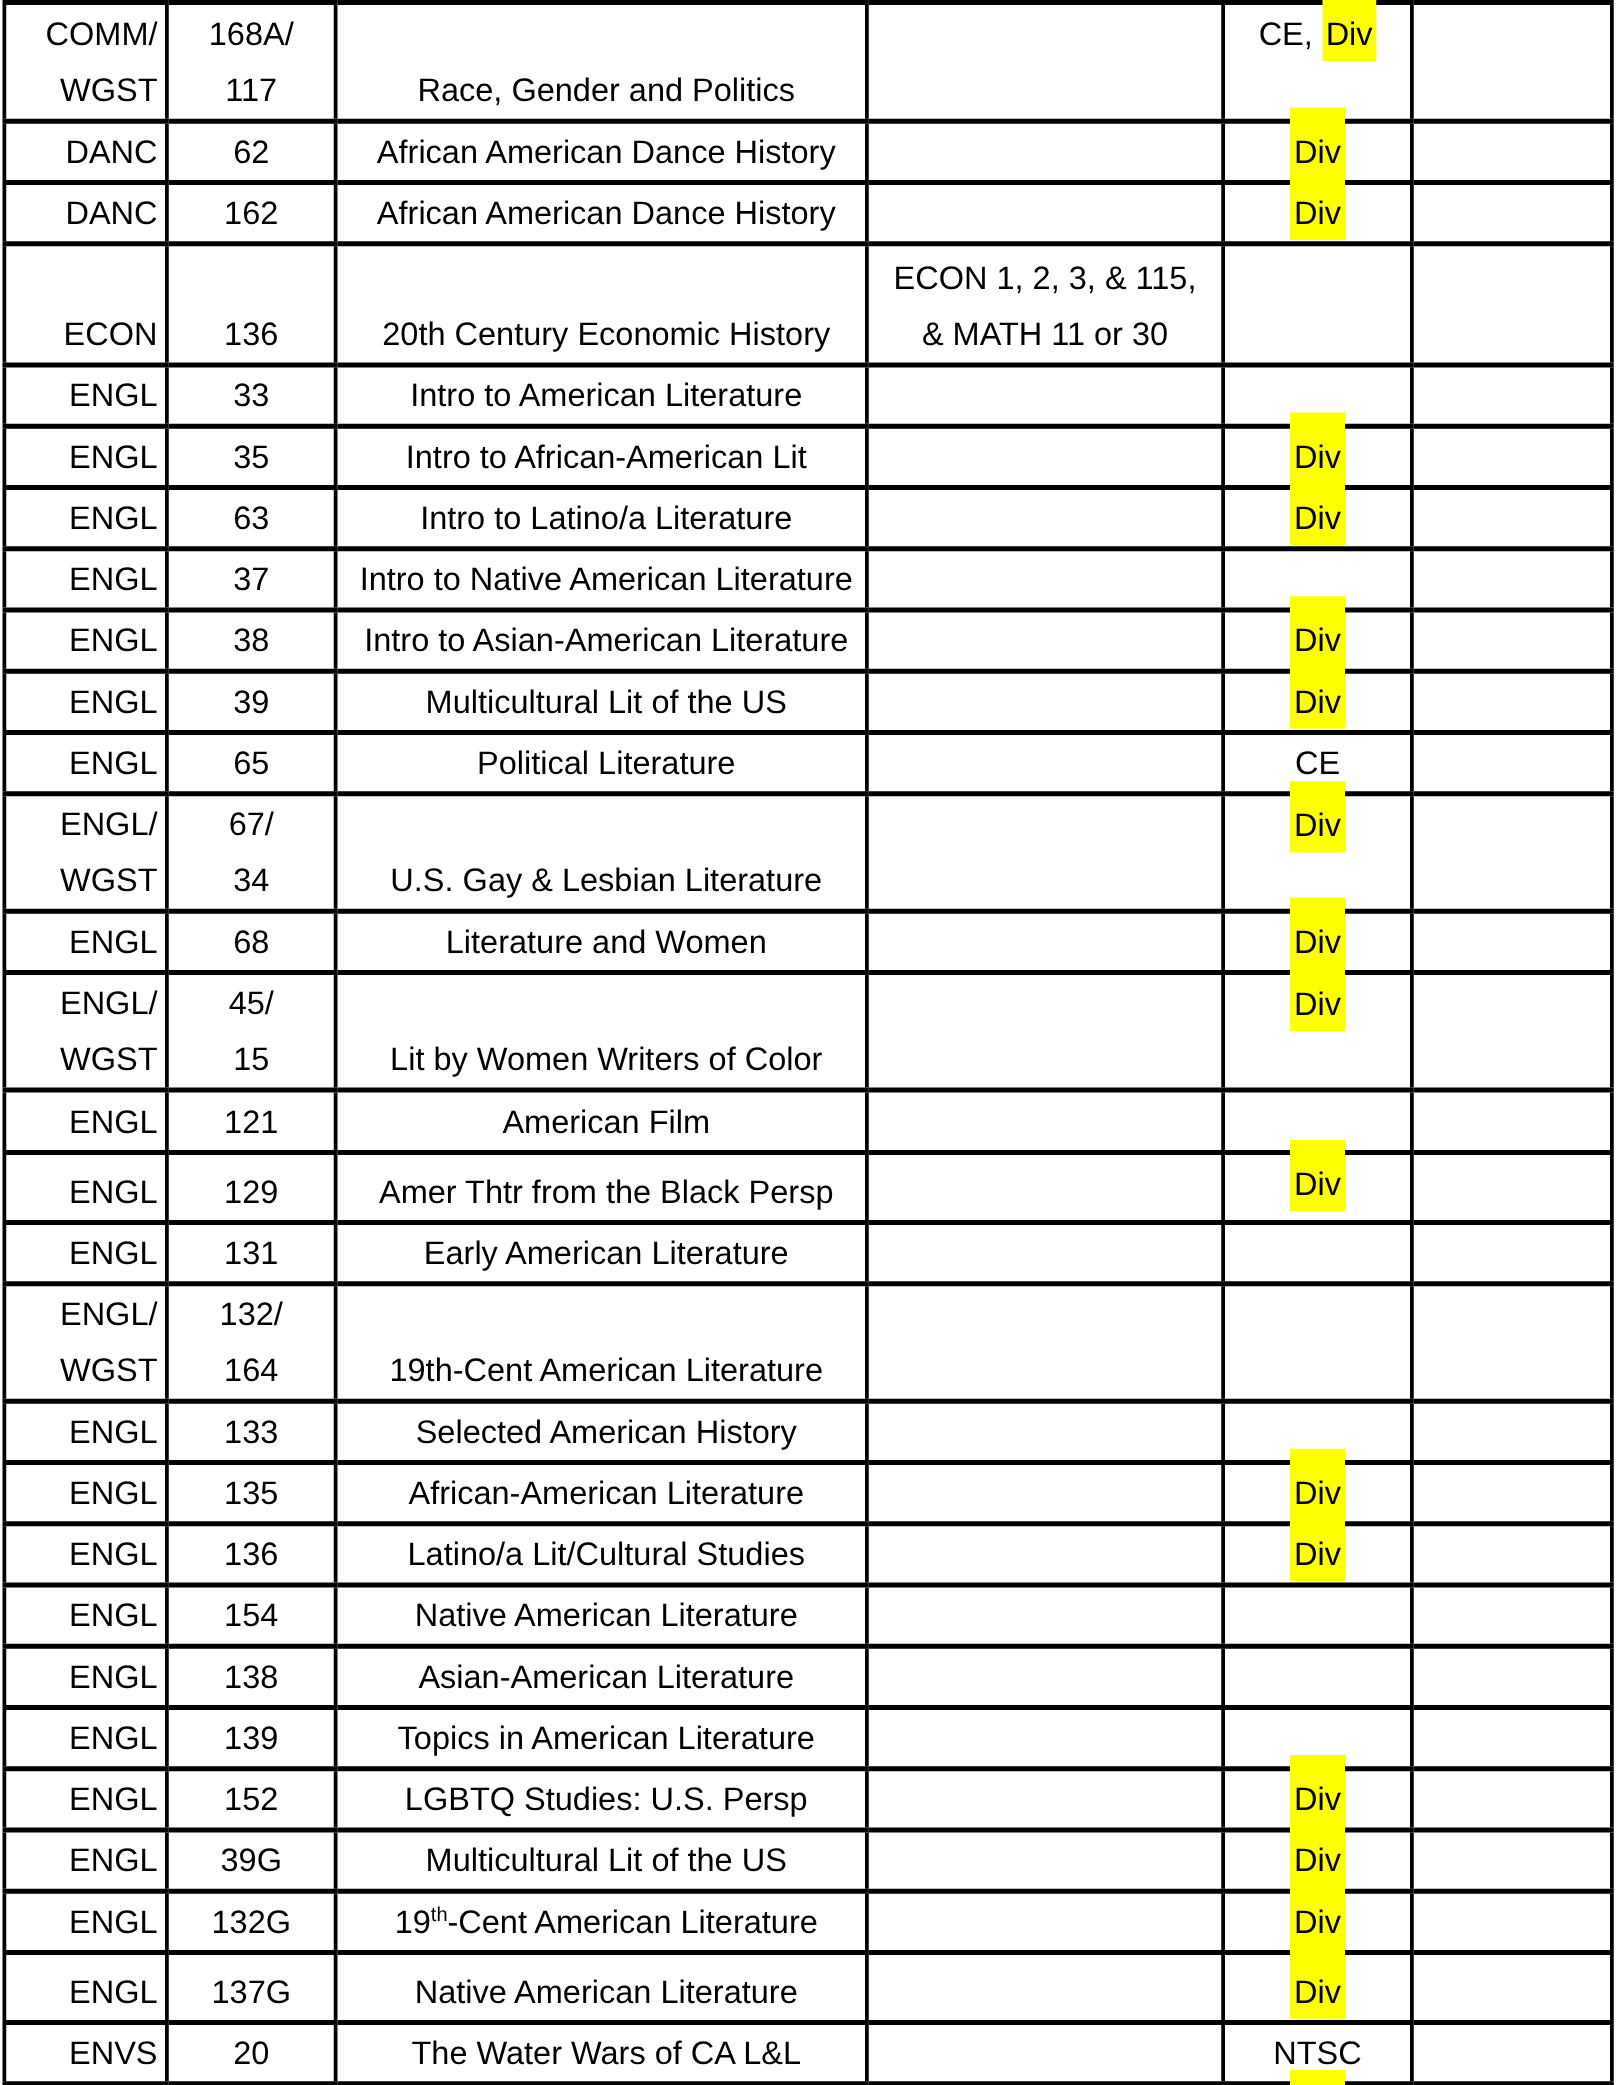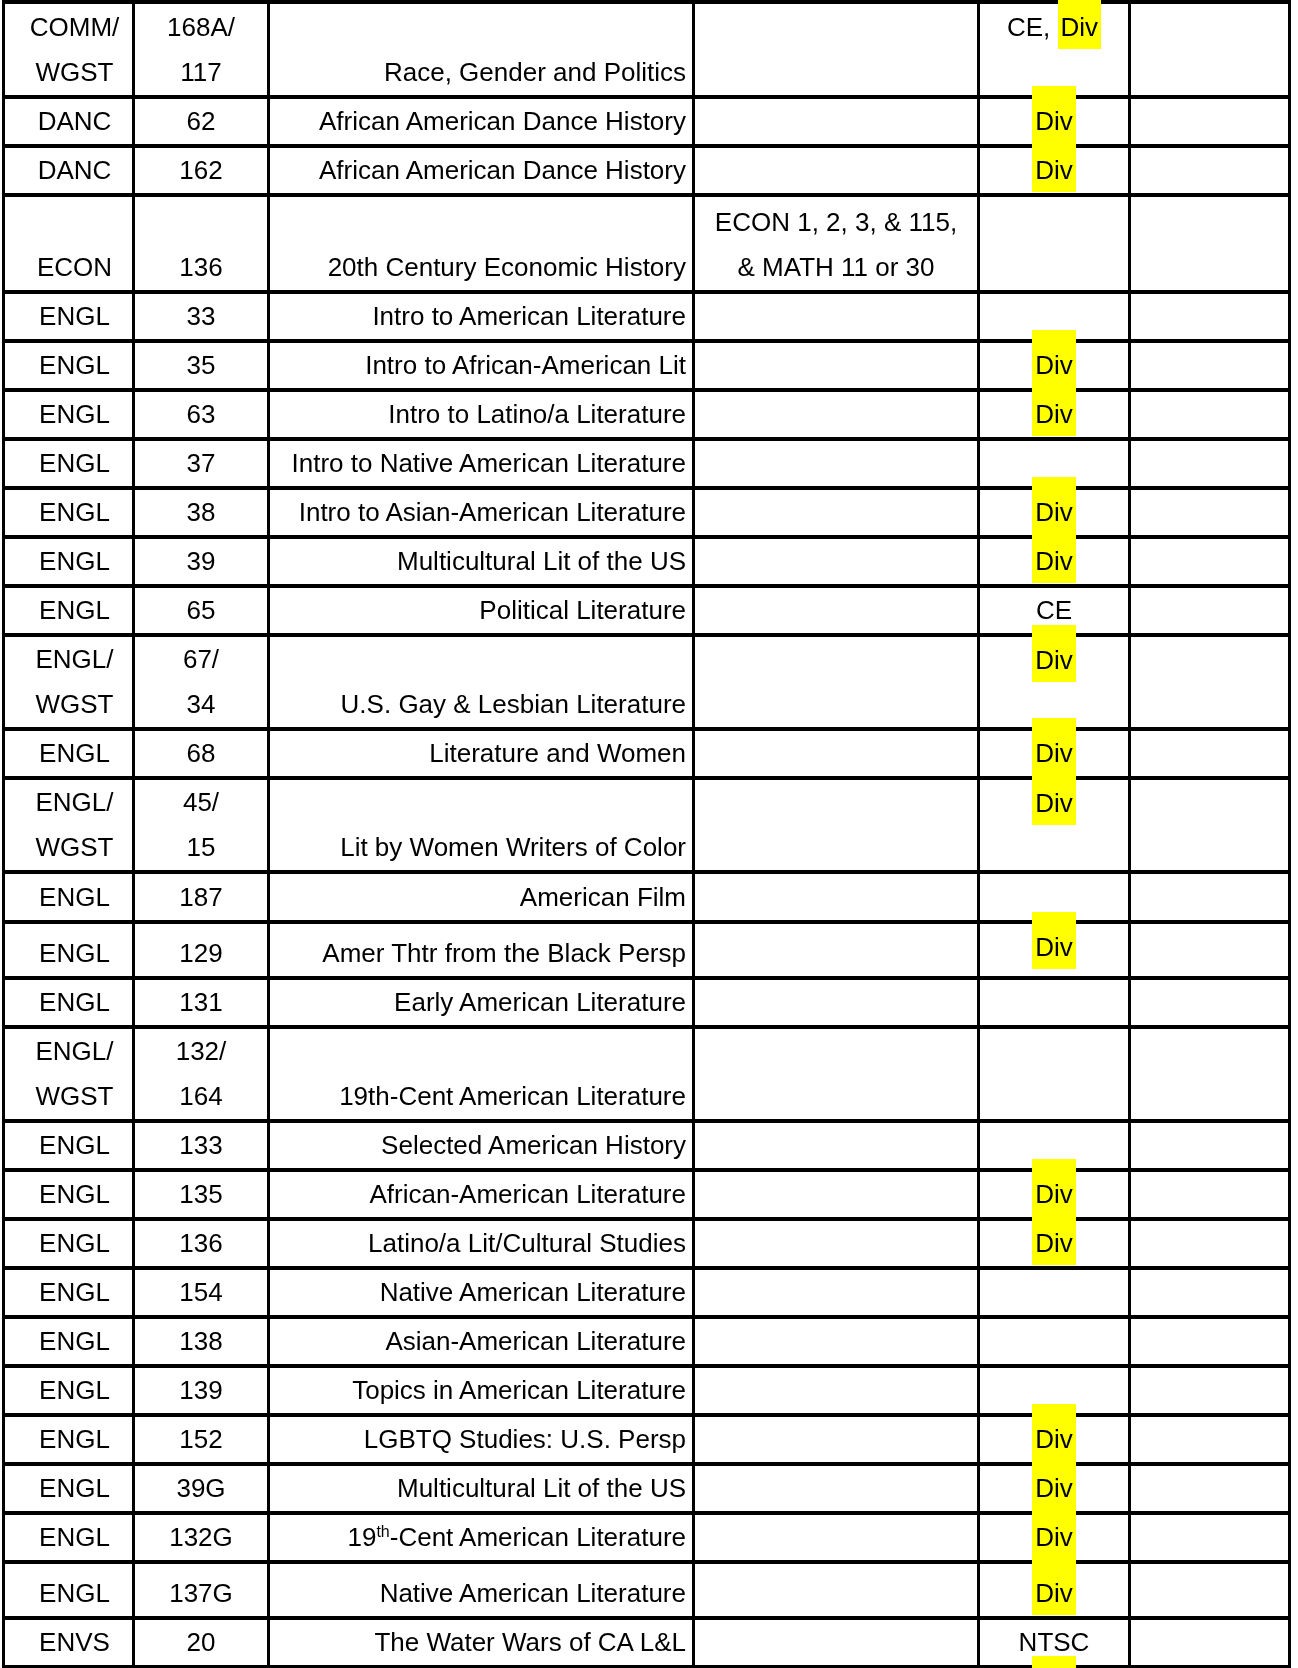--- a/index.html
+++ b/index.html
@@ -26,23 +26,23 @@
     border-right: 3px solid #000;
     border-top: 4px solid #000;
     border-bottom: 4px solid #000;
     font-size: 26px;
     line-height: 45px;
     vertical-align: bottom;
     padding: 0 6px 0 6px;
     white-space: pre-line;
     overflow: visible;
   }
-  td.dept  { text-align: center;  padding-left: 18px; }
+  td.dept  { text-align: right;  padding-left: 18px; }
   td.num   { text-align: center; }
-  td.title { text-align: right;  padding-left: 14px; }
+  td.title { text-align: center;  padding-left: 14px; }
   td.prereq{ text-align: center; }
   td.desig { text-align: center; }
   td.notes { text-align: center; }
   td.desig.top { vertical-align: top; padding-top: 1px; }
   .hl {
     background: #ffff00;
     padding: 20px 3px 7px 3px;
   }
   sup.sup {
     font-size: 16px;
@@ -177,21 +177,21 @@
 WGST</td>
         <td class="num">45/
 15</td>
         <td class="title">Lit by Women Writers of Color</td>
         <td class="prereq"></td>
         <td class="desig top"><span class="hl">Div</span></td>
         <td class="notes"></td>
       </tr>
       <tr style="height: 50px;">
         <td class="dept">ENGL</td>
-        <td class="num">187</td>
+        <td class="num">121</td>
         <td class="title">American Film</td>
         <td class="prereq"></td>
         <td class="desig"></td>
         <td class="notes"></td>
       </tr>
       <tr style="height: 56px;">
         <td class="dept">ENGL</td>
         <td class="num">129</td>
         <td class="title">Amer Thtr from the Black Persp</td>
         <td class="prereq"></td>

